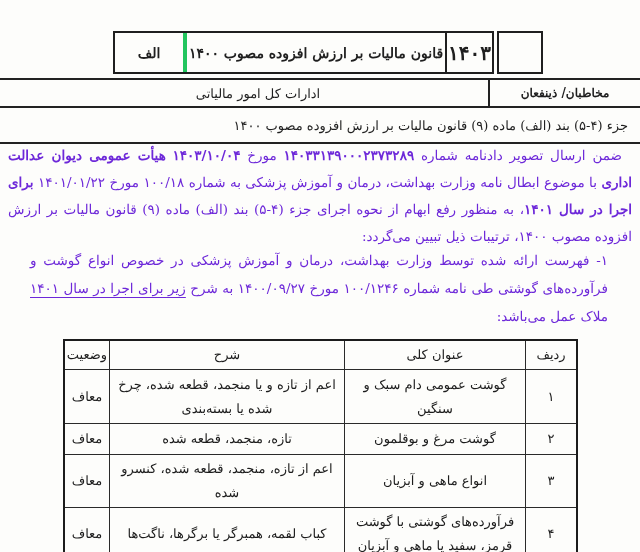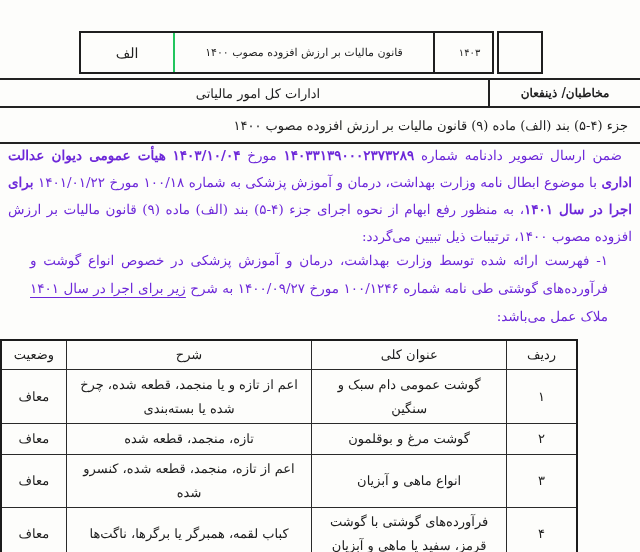--- a/index.html
+++ b/index.html
@@ -5,23 +5,23 @@
   html,body{margin:0;padding:0;background:#e8e8e8;}
   .page{
     position:relative;width:640px;height:552px;overflow:hidden;
     background:#fdfdfb;color:#1f1f1f;direction:rtl;
     font-family:"DejaVu Serif","Liberation Serif",serif;
   }
   
   .hdr{position:absolute;top:31px;right:97px;height:43px;display:flex;direction:rtl;align-items:stretch;}
   .hdr .serial{width:42px;border:2px solid #1f1f1f;margin-left:3px;background:#fdfdfb;}
   .hdr-main{display:flex;direction:rtl;border:2px solid #1f1f1f;}
-  .hdr-main .cell{display:flex;align-items:center;justify-content:center;font-weight:normal;margin-left:12px;}
-  .hdr-main .year{width:45px;font-size:10px;}
-  .hdr-main .title{width:258px;border-right:2px solid #1f1f1f;border-left:2px solid #22c55e;font-size:11px;}
+  .hdr-main .cell{display:flex;align-items:center;justify-content:center;font-weight:bold;}
+  .hdr-main .year{width:45px;font-size:20px;}
+  .hdr-main .title{width:258px;border-right:2px solid #1f1f1f;border-left:4px solid #22c55e;font-size:14px;}
   .hdr-main .alef{width:68px;font-size:14px;}
   
   .meta{position:absolute;top:78px;right:0;width:640px;}
   .meta-row{display:flex;direction:rtl;border-top:2px solid #222;align-items:stretch;}
   .meta-row.last{border-bottom:2px solid #222;}
   .meta-label{width:150px;border-left:2px solid #222;display:flex;align-items:center;justify-content:center;
     font-weight:bold;font-size:12px;padding:2px 0;}
   .meta-value{flex:1;display:flex;align-items:center;font-size:13px;}
   .meta-value.centered{justify-content:center;font-weight:normal;margin-left:28px;}
   .meta-value.flush-right{justify-content:flex-start;padding-right:12px;}
@@ -30,21 +30,21 @@
   
   .para{position:absolute;text-align:justify;font-size:13.5px;color:#6d28d9;margin:0;}
   .para1{top:142px;right:8px;left:8px;line-height:27px;text-indent:10px;}
   .para2{top:246px;right:32px;left:30px;line-height:28px;}
   .seg-b{font-weight:bold;}
   .seg-u{text-decoration:underline;text-underline-offset:4px;}
   
   .gtable{position:absolute;top:339px;right:62px;border-collapse:collapse;border:2px solid #1c1c1c;
     font-size:13px;color:#1c1c1c;table-layout:fixed;}
   .gtable th,.gtable td{border:1.5px solid #2a2a2a;text-align:center;vertical-align:middle;
-    padding:2px 10px;font-weight:normal;line-height:24px;}
+    padding:2px 0;font-weight:normal;line-height:24px;}
   .c-no{width:50px;}
   .c-title{width:180px;}
   .c-desc{width:234px;}
   .c-status{width:44px;}
   .h-row{height:26px;}
   .r-1{height:54px;}
   .r-2{height:31px;}
   .r-3{height:29px;}
   .r-4{height:52px;}
 </style>

